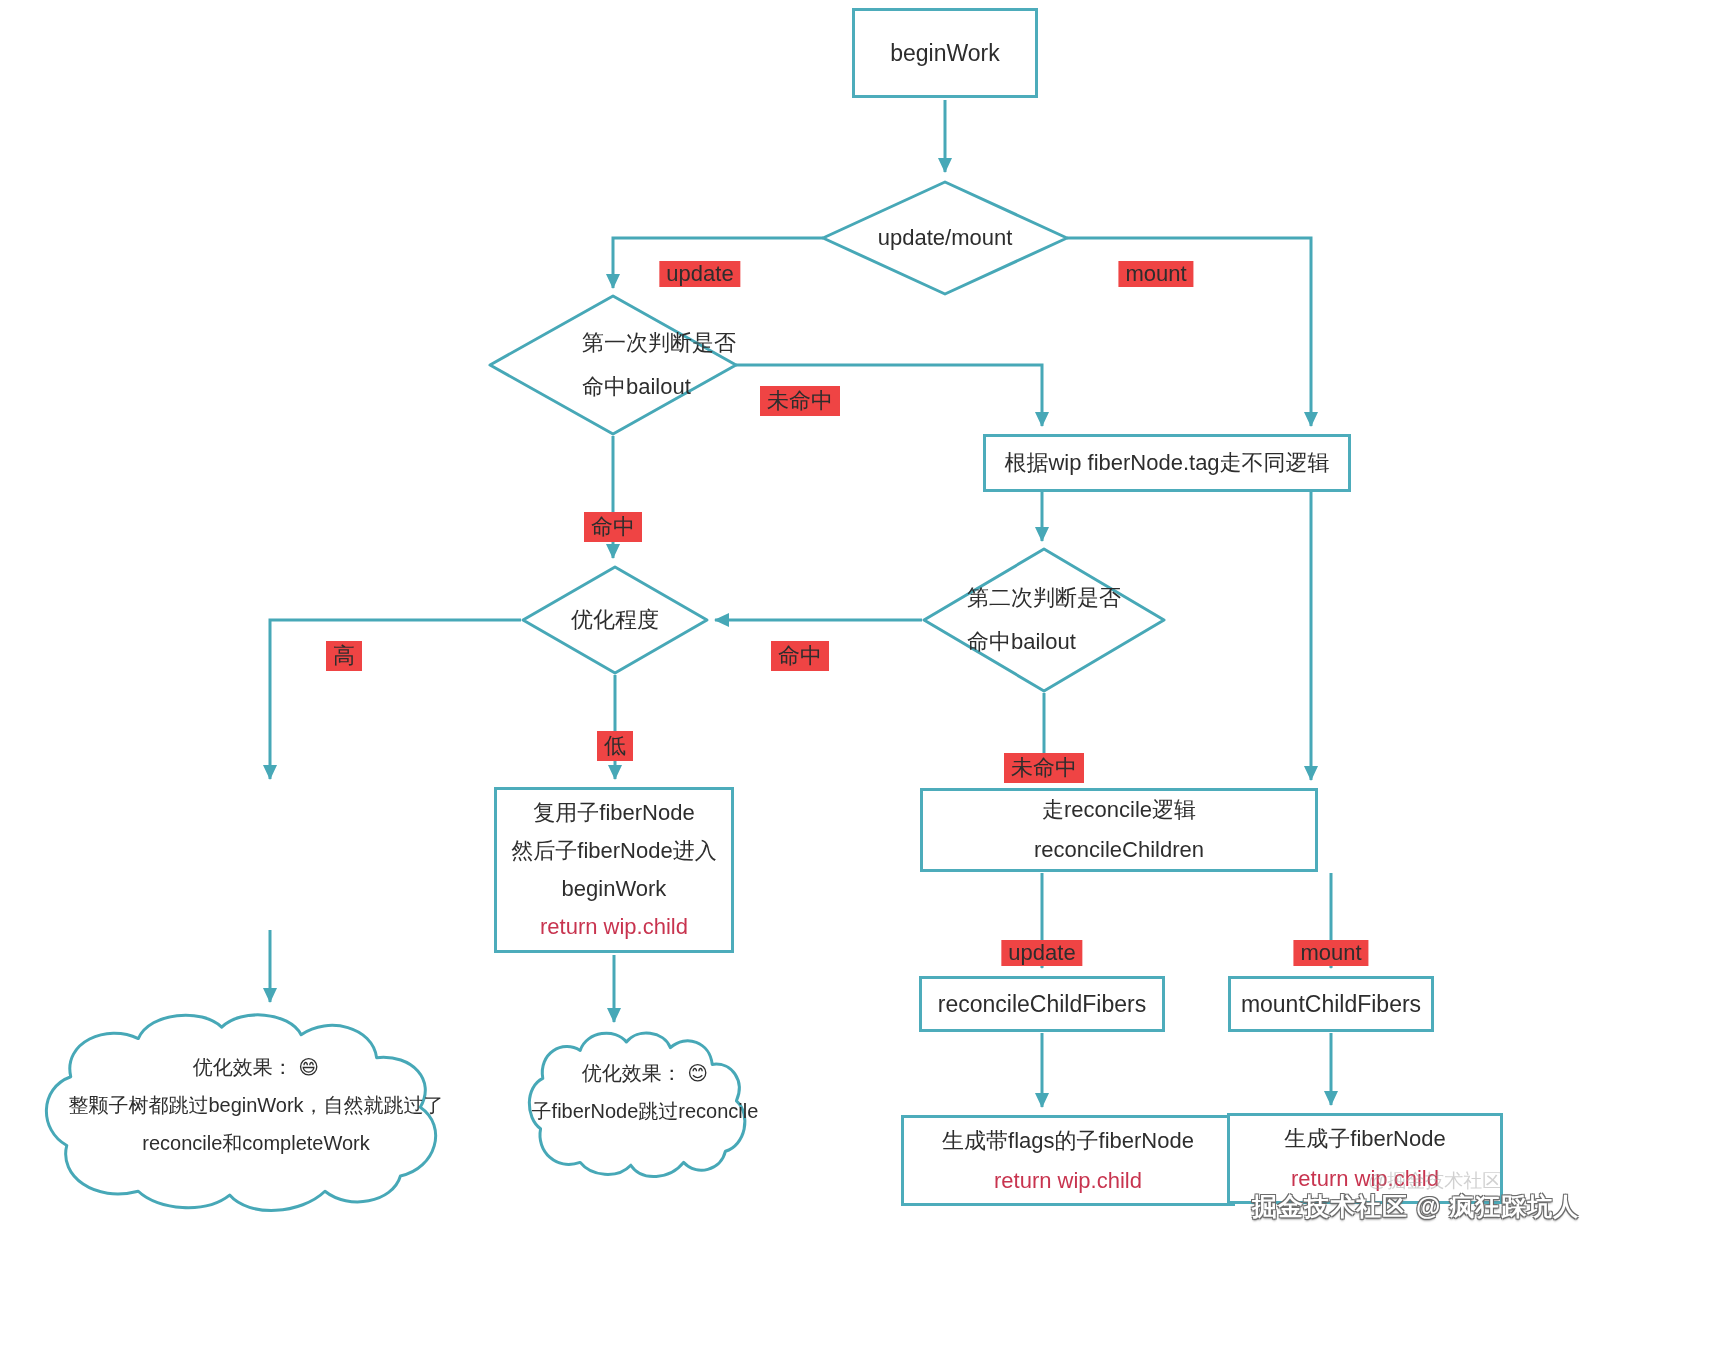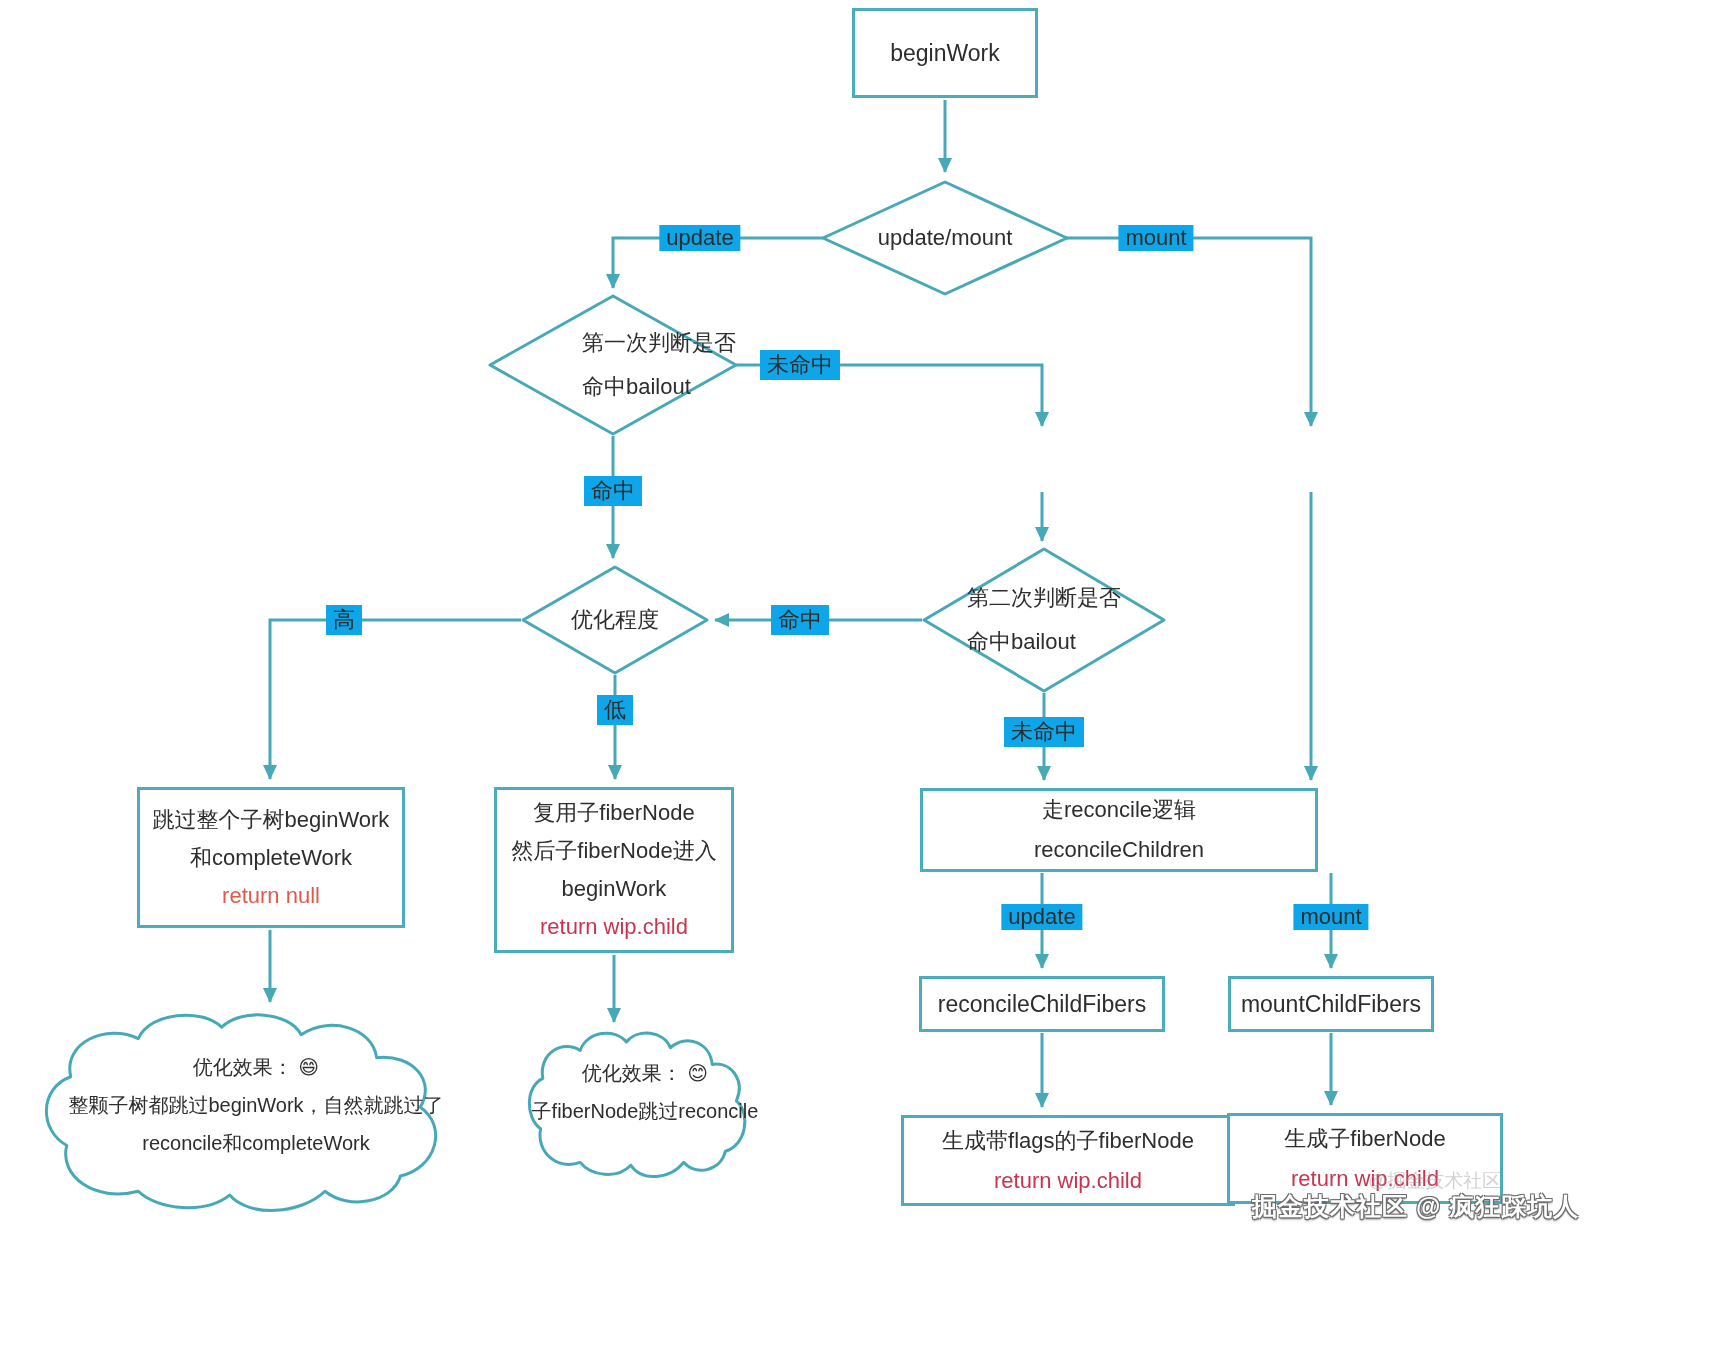--- a/index.html
+++ b/index.html
@@ -18,22 +18,22 @@
   .box.latin{font-size:23px;}
   .dtext{
     position:absolute;transform:translate(-50%,-50%);text-align:left;
     font-size:22px;line-height:44px;white-space:nowrap;
   }
   .ctext{
     position:absolute;transform:translate(-50%,-50%);text-align:center;
     font-size:20px;line-height:30px;white-space:nowrap;
   }
   .lbl{
-    position:absolute;transform:translate(-50%,-50%);background:#0ea5e9;
-    padding:0 7px;font-size:22px;white-space:nowrap;
+    position:absolute;transform:translate(-50%,-50%);background:#ef4444;
+    padding:0 7px;font-size:22px;white-space:nowrap;margin-top:36px;
   }
   .red-soft{color:#e0594d;}
   .red-deep{color:#c8344f;}
   .watermark{
     position:absolute;font-size:25px;font-weight:bold;color:#fff;letter-spacing:1px;white-space:nowrap;
     text-shadow:-1px -1px 0 #6b6b6b,1px -1px 0 #6b6b6b,-1px 1px 0 #6b6b6b,1px 1px 0 #6b6b6b,0 2px 2px rgba(60,60,60,.6);
   }
   .watermark-faint{
     position:absolute;font-size:19px;color:#9a9a9a;opacity:.45;white-space:nowrap;
   }
@@ -74,26 +74,24 @@
     <polygon points="615,567 707,620 615,673 523,620"></polygon>
 
     <path class="cloud" vector-effect="non-scaling-stroke" transform="translate(35,1008) scale(1.986,1.909)" d="M 52,96 C 30,102 12,88 16,72 C 2,64 2,42 18,36 C 14,18 36,8 52,16 C 58,2 84,0 94,10 C 104,0 128,2 134,14 C 148,4 170,10 172,26 C 190,24 202,38 194,52 C 208,62 202,84 184,88 C 180,102 158,106 146,96 C 134,108 108,110 98,98 C 86,108 62,106 52,96 Z"></path>
     <path class="cloud" vector-effect="non-scaling-stroke" transform="translate(523,1028) scale(1.1,1.40)" d="M 52,96 C 30,102 12,88 16,72 C 2,64 2,42 18,36 C 14,18 36,8 52,16 C 58,2 84,0 94,10 C 104,0 128,2 134,14 C 148,4 170,10 172,26 C 190,24 202,38 194,52 C 208,62 202,84 184,88 C 180,102 158,106 146,96 C 134,108 108,110 98,98 C 86,108 62,106 52,96 Z"></path>
   </svg>
 
   <div class="box latin" style="left:852px;top:8px;width:186px;height:90px;">
     <div>beginWork</div>
   </div>
 
+  <div class="box" style="left:983px;top:434px;width:368px;height:58px;">
+    <div>根据wip fiberNode.tag走不同逻辑</div>
+  </div>
 
-  <div class="box" style="left:137px;top:787px;width:268px;height:141px;">
-    <div>跳过整个子树beginWork</div>
-    <div>和completeWork</div>
-    <div class="red-soft">return null</div>
-  </div>
 
   <div class="box" style="left:494px;top:787px;width:240px;height:166px;">
     <div>复用子fiberNode</div>
     <div>然后子fiberNode进入</div>
     <div>beginWork</div>
     <div class="red-deep">return wip.child</div>
   </div>
 
   <div class="box" style="left:920px;top:788px;width:398px;height:84px;line-height:40px;">
     <div>走reconcile逻辑</div>

